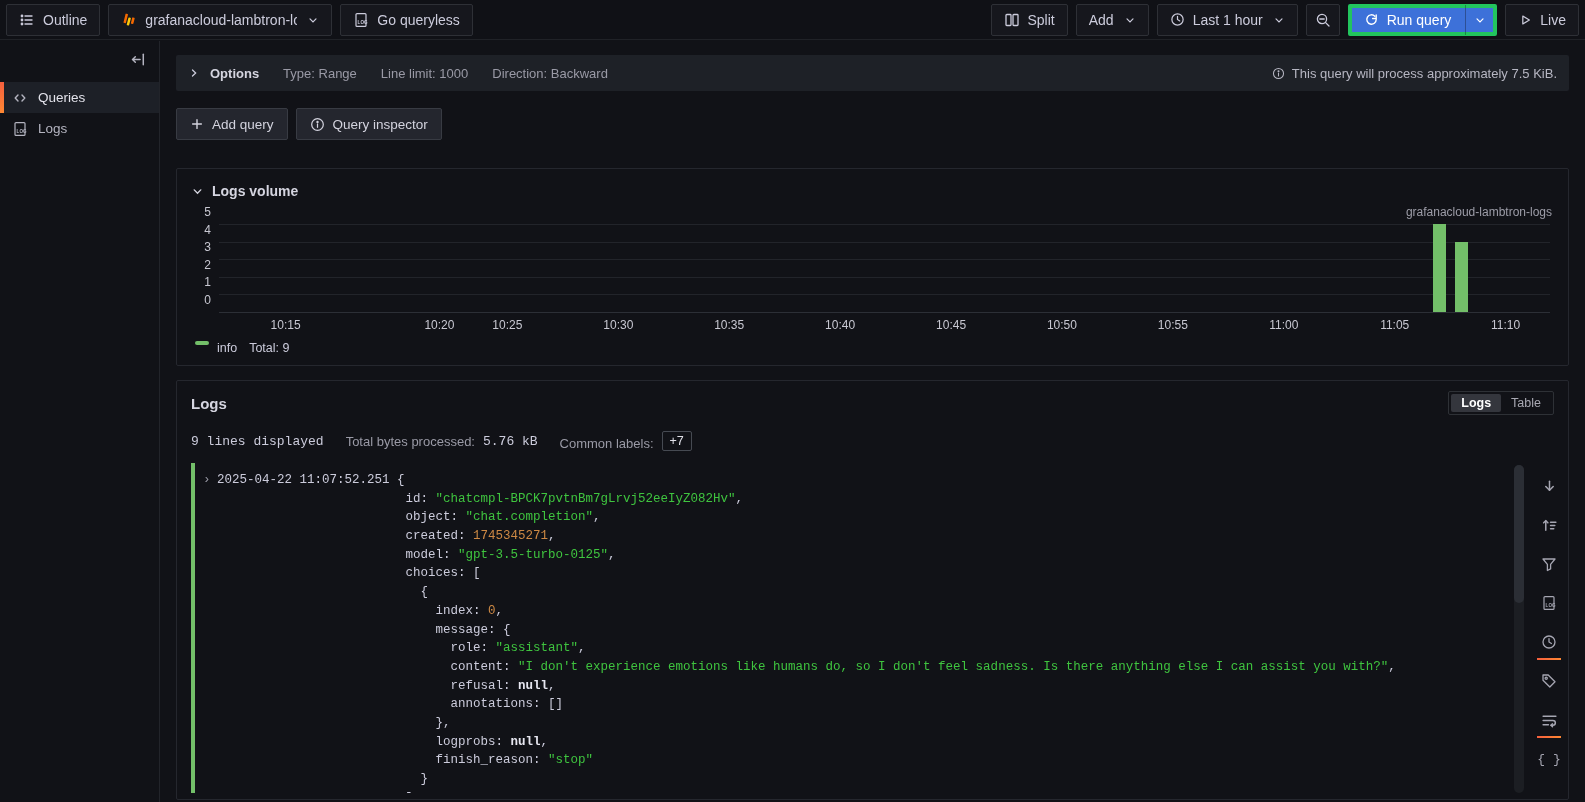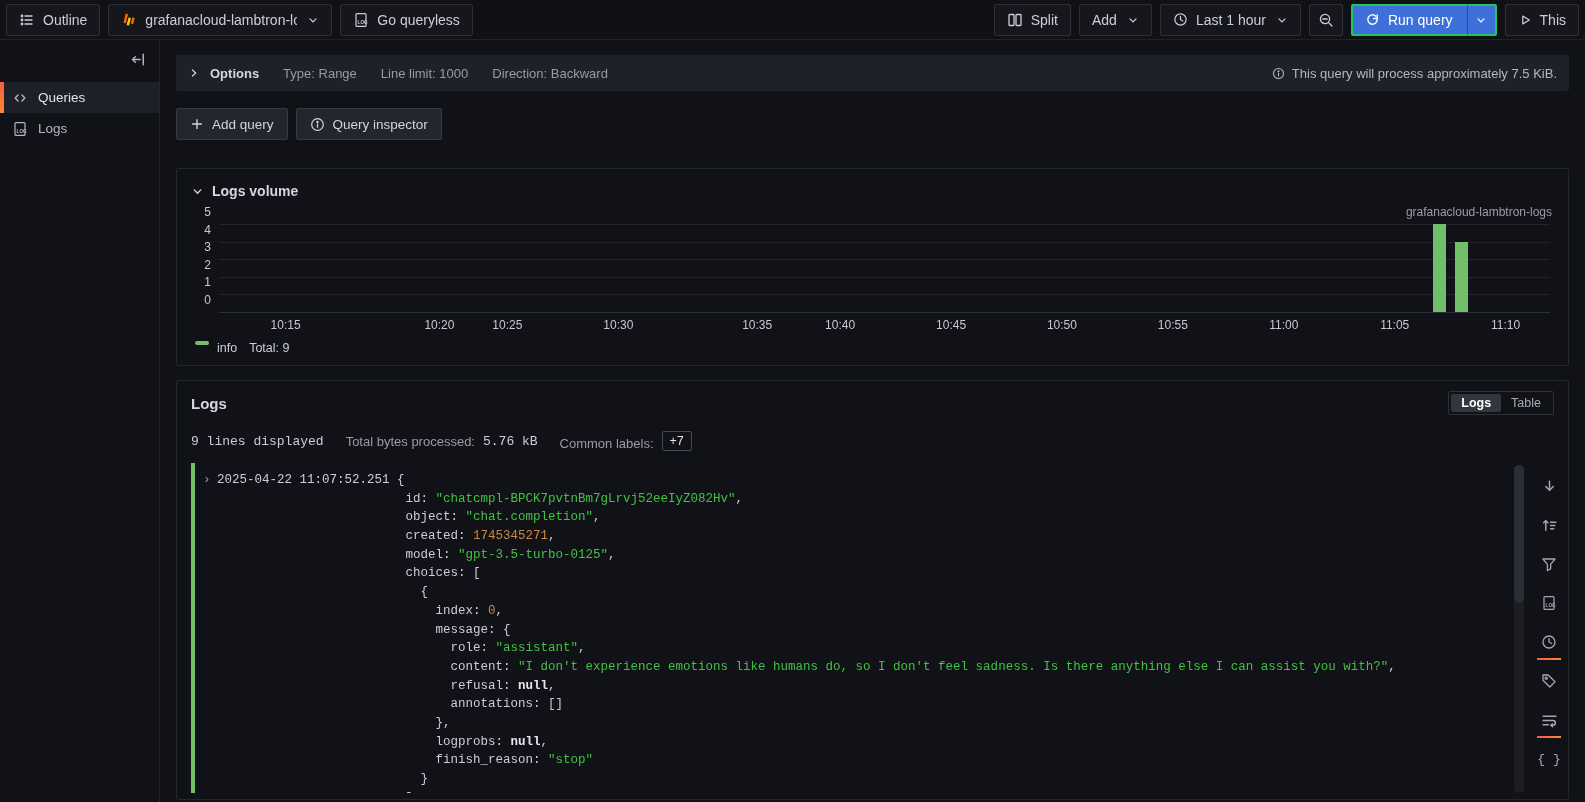--- a/index.html
+++ b/index.html
@@ -20,21 +20,21 @@
   .tb-group { display:flex; align-items:center; gap:8px; }
   .tb-btn {
     height:32px; display:flex; align-items:center; gap:8px;
     background:#16171d; border:1px solid #2e3036; border-radius:2px;
     padding:0 12px; font-size:14px; font-weight:500; color:#ccccdc; white-space:nowrap;
   }
   .tb-btn .chev { margin-left:2px; }
   .ds-label { max-width:152px; overflow:hidden; white-space:nowrap; display:inline-block; }
   .icon-btn { width:34px; justify-content:center; padding:0; }
   .run-btn {
-    background:#3d71d9; border:2px solid #22c55e; color:#fff;
+    background:#3d71d9; border:4px solid #22c55e; color:#fff;
     padding:0 0 0 12px; gap:8px;
   }
   .run-btn .run-label { padding-right:4px; }
   .run-chev {
     height:30px; width:28px; display:flex; align-items:center; justify-content:center;
     border-left:1px solid rgba(17,18,23,.35); margin-left:2px;
   }
 
   
   .sidebar {
@@ -245,21 +245,21 @@
           </svg>
       </span>
     </button>
 
     <button class="tb-btn">
       <span>
         <svg width="14" height="14" viewBox="0 0 16 16" fill="none" stroke="#ccccdc" stroke-width="1.4" stroke-linejoin="round">
             <path d="M5.5 3.5v9l7.5-4.5z"></path>
           </svg>
       </span>
-      <span>This</span>
+      <span>Live</span>
     </button>
   </div>
 </div>
 
 <div class="sidebar">
   <div class="collapse-row">
     <button>
       <svg width="17" height="17" viewBox="0 0 16 16" fill="none" stroke="#b4b4c0" stroke-width="1.4" stroke-linecap="round">
         <path d="M12.5 3v10"></path>
           <path d="M9.5 8H2.5"></path>
@@ -358,21 +358,21 @@
         <div class="gridline" style="bottom: 100%;"></div>
         <div class="ylabel" style="bottom: 100%;">5</div>
         <div class="bar" style="left: calc(91.6667% - 6px); height: 100%; background: rgb(115, 191, 105);"></div>
         <div class="bar" style="left: calc(93.3333% - 6px); height: 80%; background: rgb(115, 191, 105);"></div>
       </div>
     <div class="x-axis" id="xaxis">
         <span class="xtick" style="left: 5%;">10:15</span>
         <span class="xtick" style="left: 13.3333%; margin-left: 43px;">10:20</span>
         <span class="xtick" style="left: 21.6667%;">10:25</span>
         <span class="xtick" style="left: 30%;">10:30</span>
-        <span class="xtick" style="left: 38.3333%; margin-left: 28px;">10:35</span>
+        <span class="xtick" style="left: 38.3333%;">10:35</span>
         <span class="xtick" style="left: 46.6667%;">10:40</span>
         <span class="xtick" style="left: 55%;">10:45</span>
         <span class="xtick" style="left: 63.3333%;">10:50</span>
         <span class="xtick" style="left: 71.6667%;">10:55</span>
         <span class="xtick" style="left: 80%;">11:00</span>
         <span class="xtick" style="left: 88.3333%;">11:05</span>
         <span class="xtick" style="left: 96.6667%;">11:10</span>
       </div>
     <div class="legend">
       <span class="legend-swatch" id="legend-swatch" style="background: rgb(115, 191, 105);"></span>

